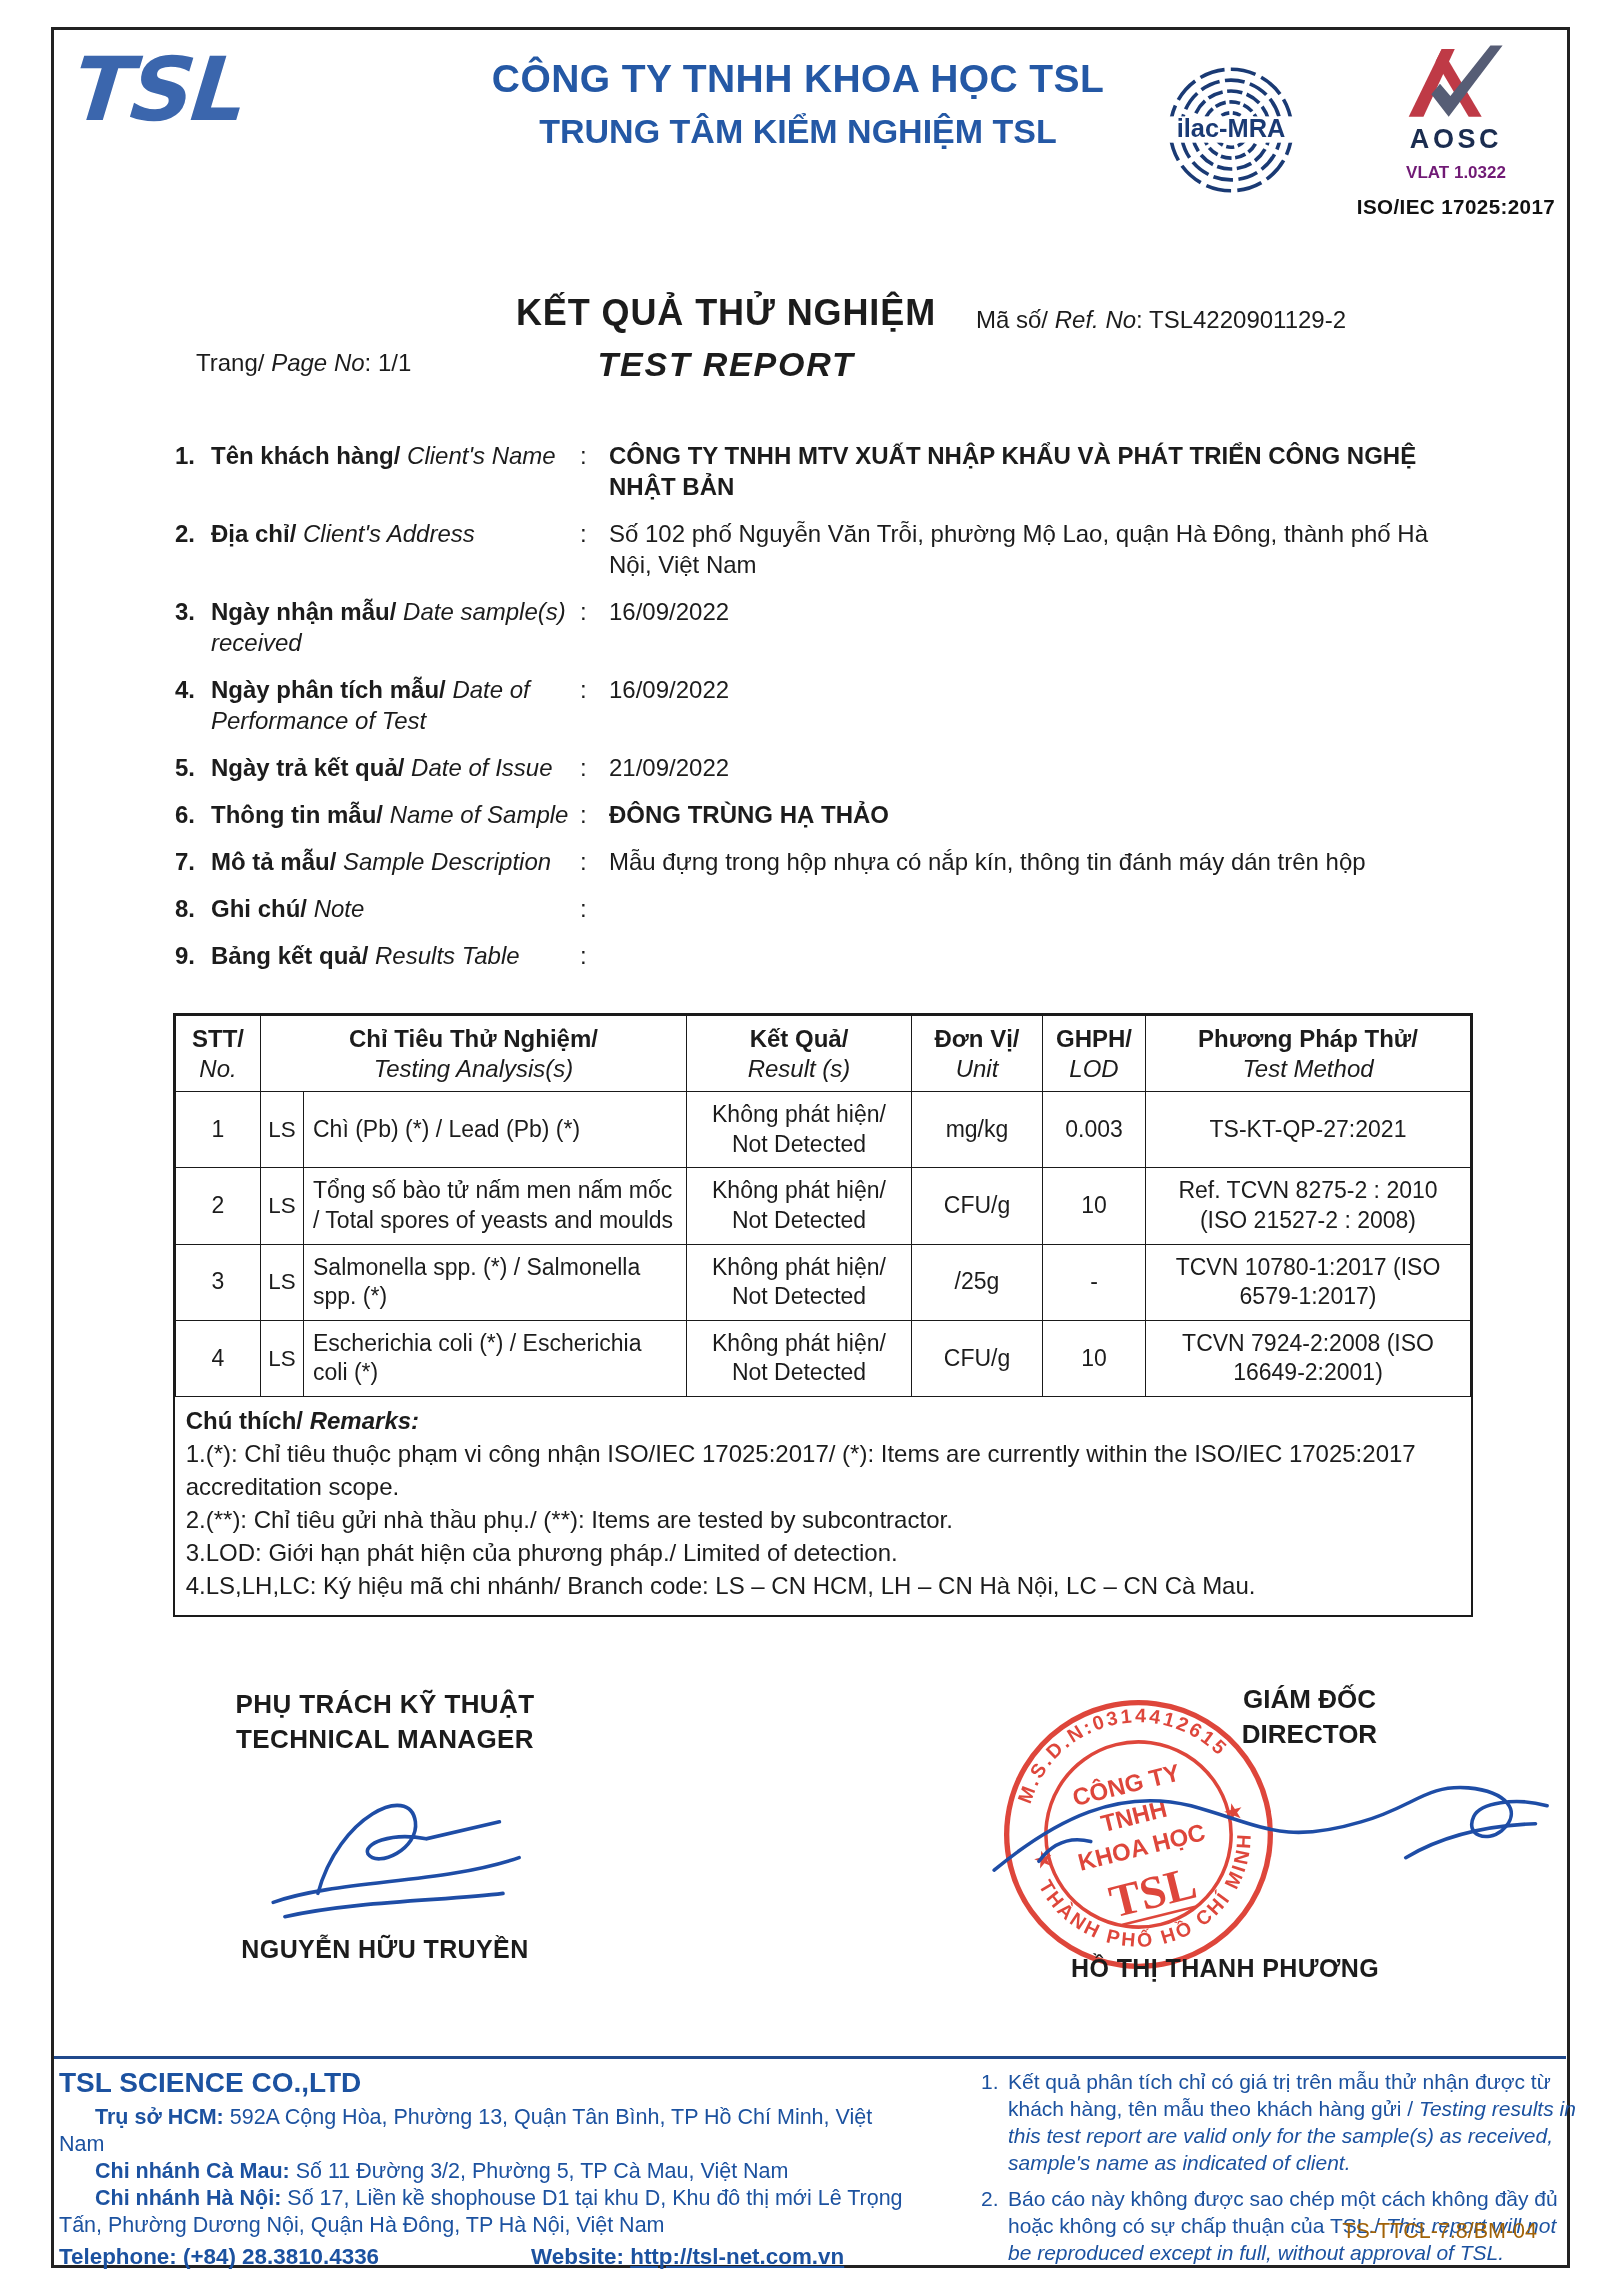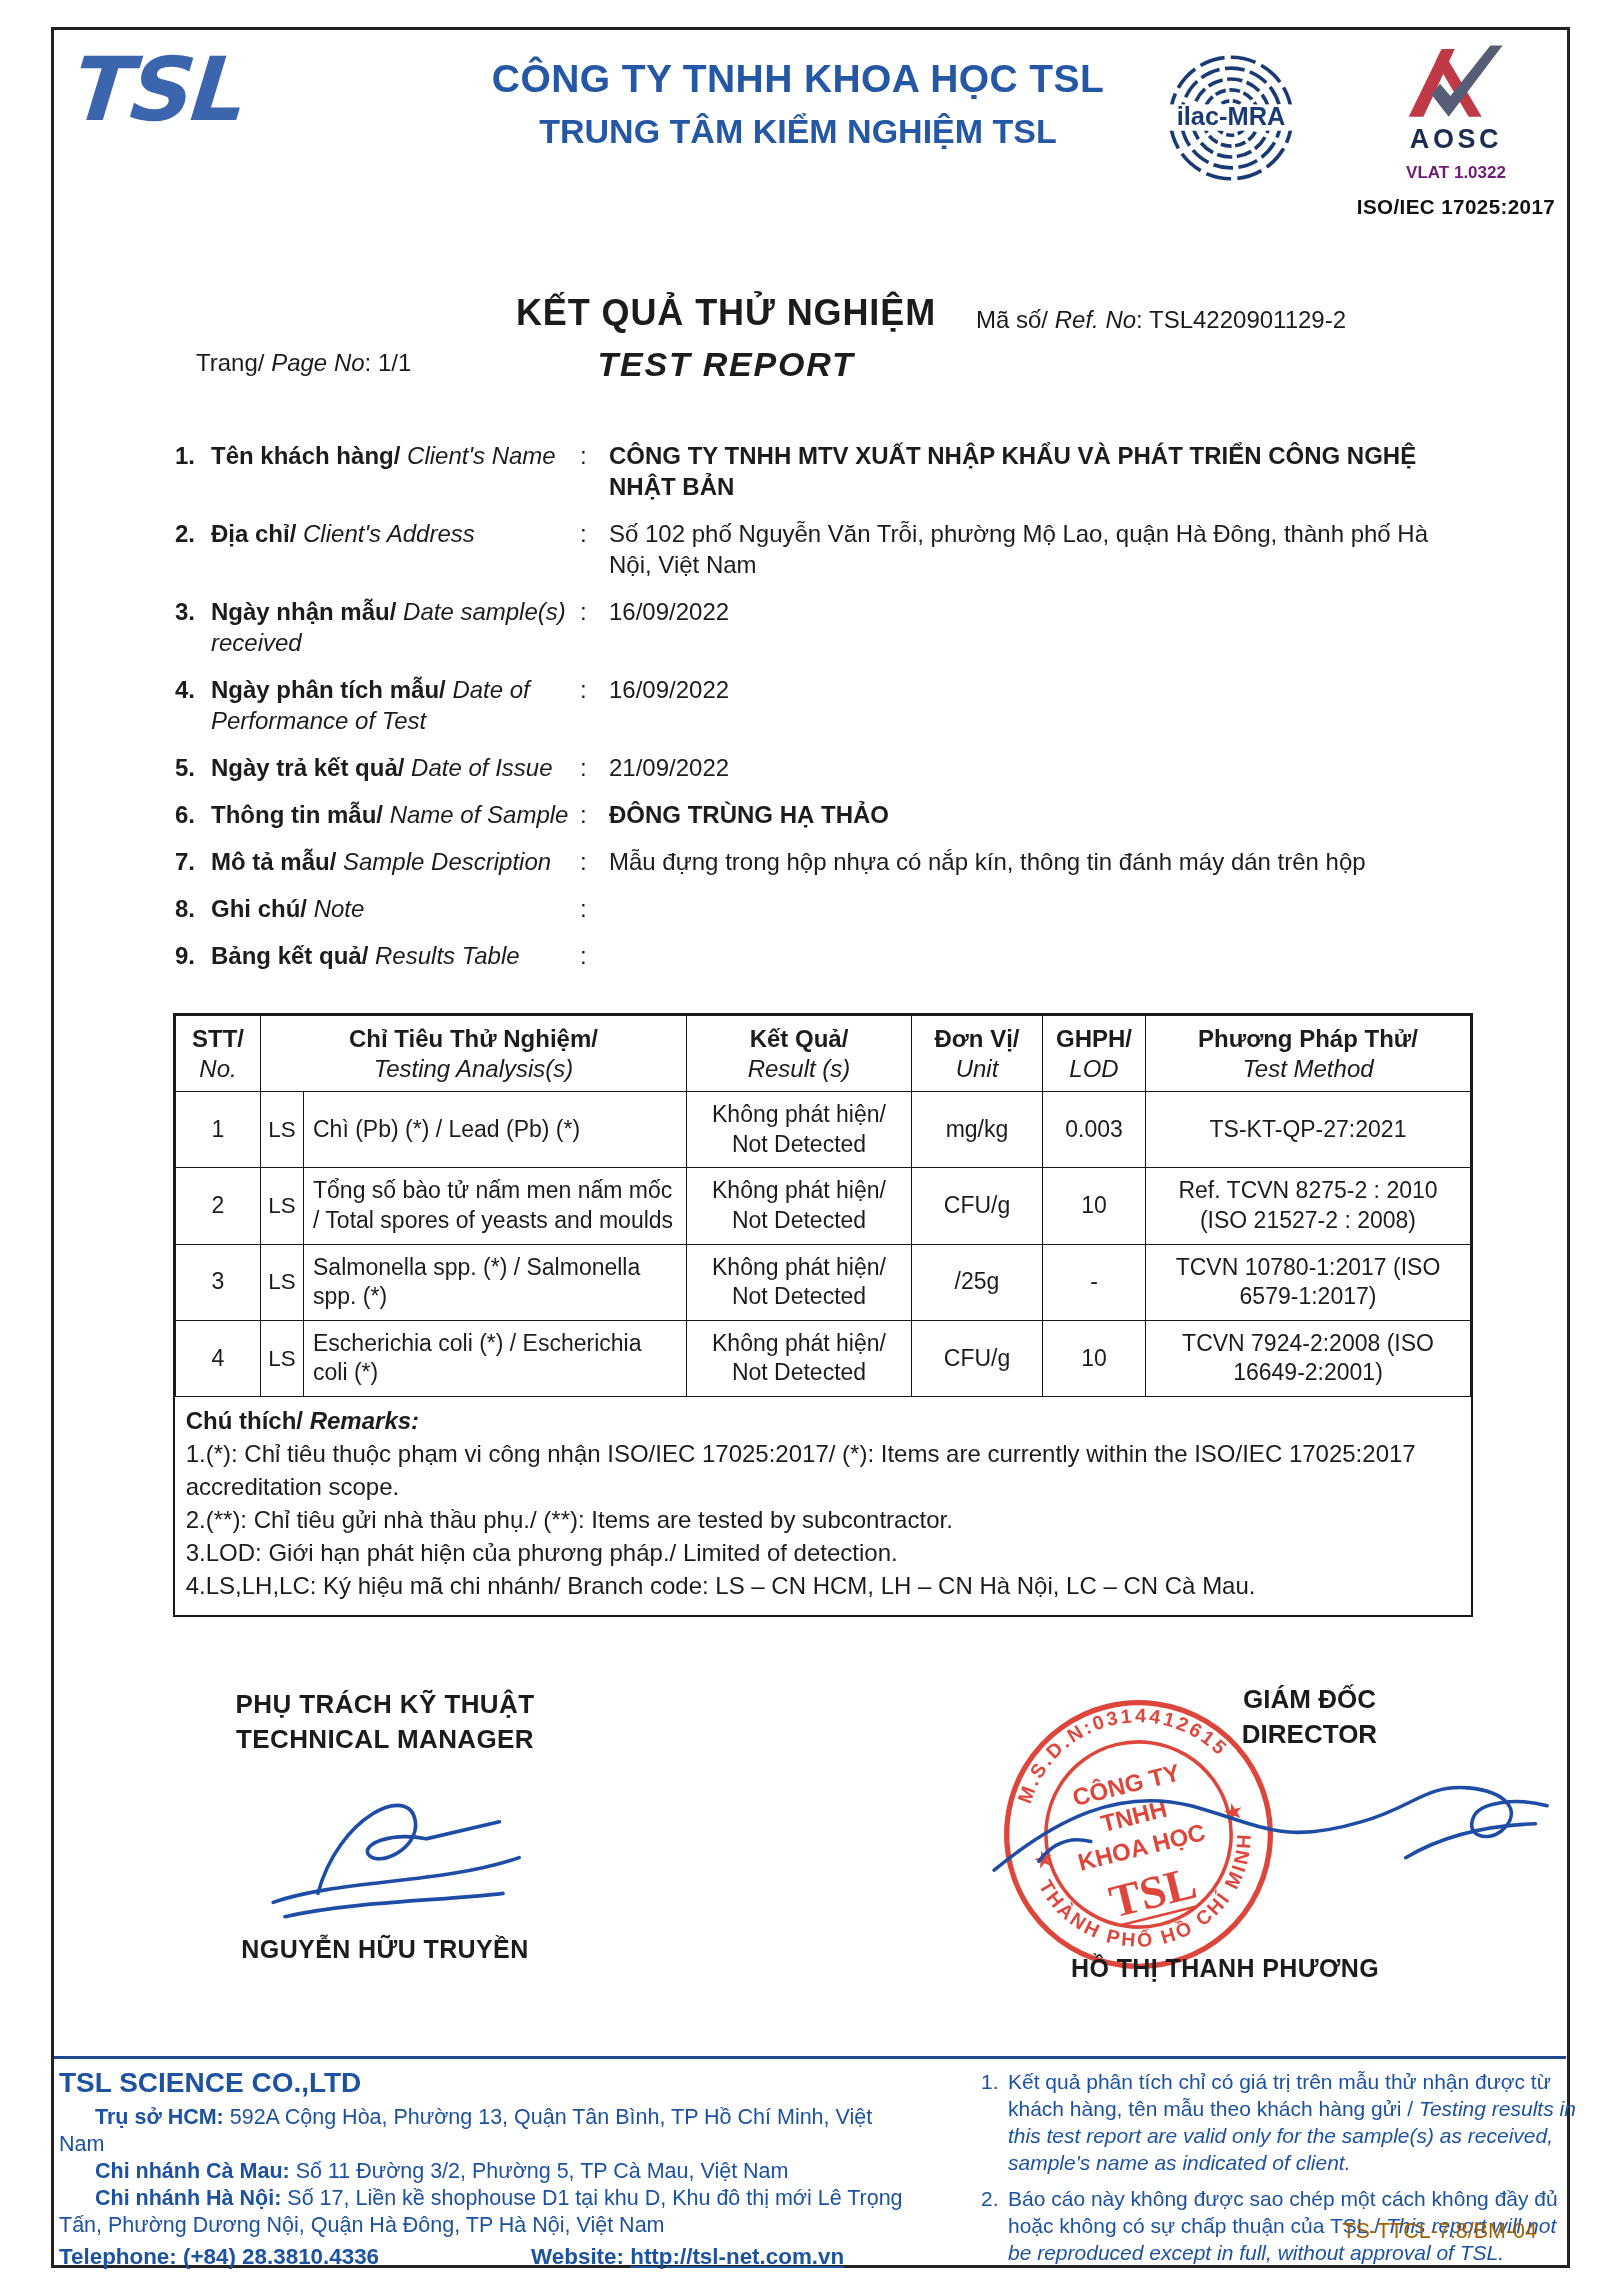--- a/index.html
+++ b/index.html
@@ -16,21 +16,21 @@
   .tsl-logo {
     position:absolute; left:19.7px; top:16px;
     font-family:"DejaVu Sans", sans-serif;
     font-size:88px; font-weight:bold; font-style:italic;
     color:#3b66ad; letter-spacing:-2.7px; transform:skewX(-6deg);
     line-height:1;
   }
   .header-center { position:absolute; left:296px; top:27px; width:896px; text-align:center; color:#2458a5; }
   .header-center .l1 { font-size:39px; font-weight:bold; letter-spacing:0.4px; }
   .header-center .l2 { font-size:34px; font-weight:bold; margin-top:10.7px; }
-  .ilac-logo { position:absolute; left:1109px; top:20px; width:136px; height:136px; }
+  .ilac-logo { position:absolute; left:1109px; top:32px; width:136px; height:136px; }
   .ilac-logo svg { width:100%; height:100%; }
   .aosc-logo { position:absolute; left:1300px; top:10.7px; width:204px; text-align:center; }
   .aosc-mark { width:113px; height:82px; }
   .aosc-name { font-size:27px; font-weight:bold; color:#1b2d50; letter-spacing:3.6px; margin-top:-1.8px; }
   .aosc-vlat { font-size:17px; font-weight:bold; color:#701a75; margin-top:8px; }
   .aosc-iso  { font-size:20.6px; font-weight:bold; color:#111; margin-top:12.5px; letter-spacing:0.4px; }
 
   
   .title-vi { position:absolute; left:421px; top:262px; width:502px; text-align:center; font-size:36px; font-weight:bold; letter-spacing:0.9px; }
   .title-en { position:absolute; left:421px; top:315px; width:502px; text-align:center; font-size:34px; font-weight:bold; font-style:italic; letter-spacing:1.8px; }

